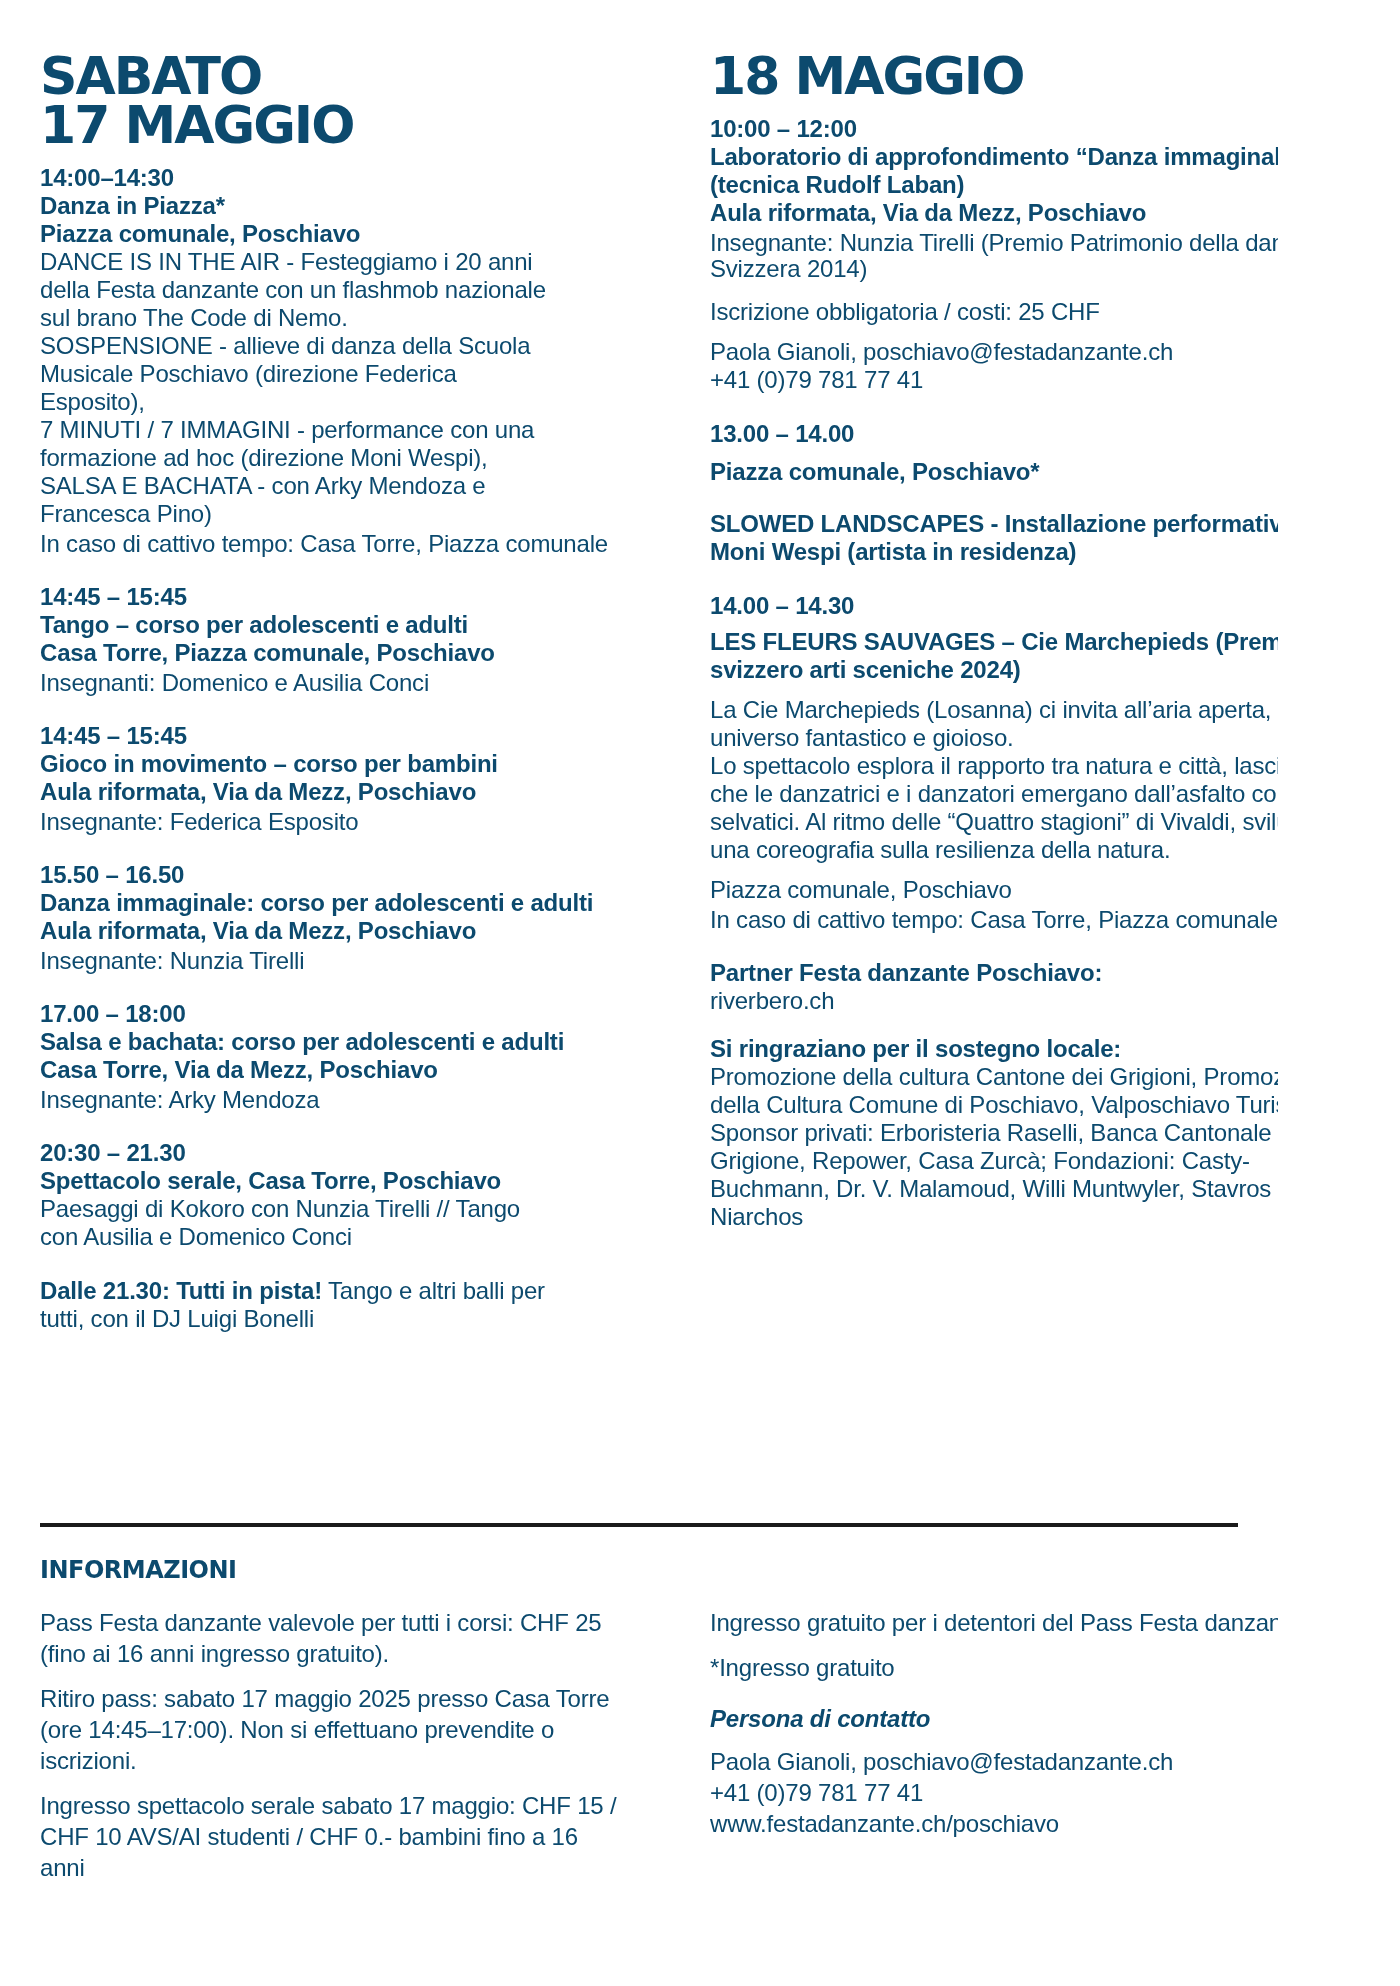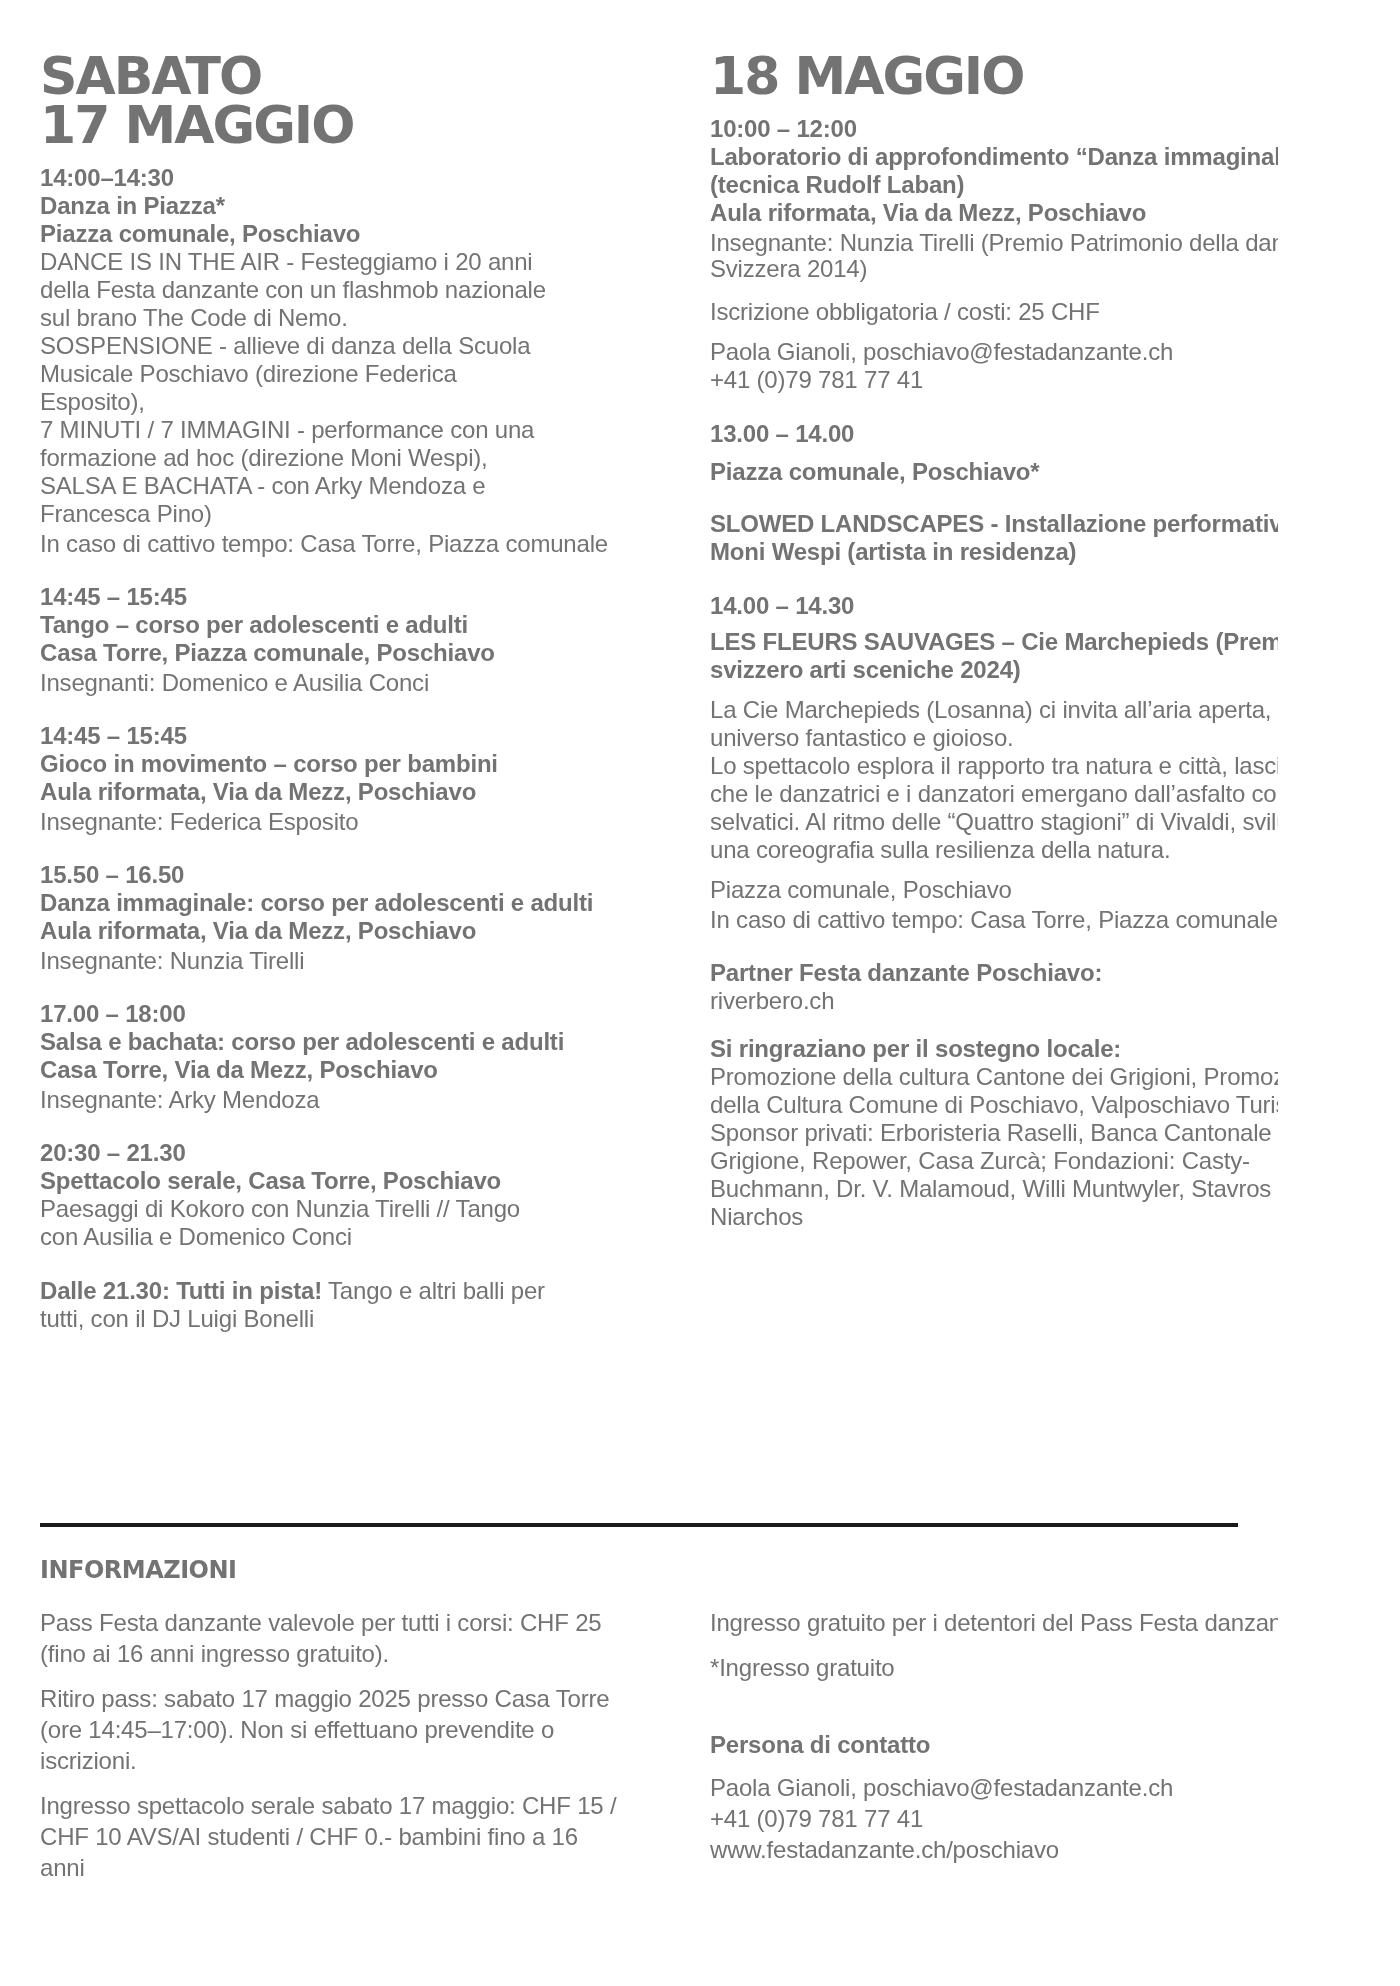--- a/index.html
+++ b/index.html
@@ -1,21 +1,21 @@
 <!DOCTYPE html>
 <html><head>
 <meta charset="utf-8">
 <style>
   html, body { margin:0; padding:0; background:#ffffff; }
   .page {
     position:relative;
     width:1278px;
     height:1986px;
     background:#ffffff;
-    color:#737373;
+    color:#0c4a6e;
     font-family:"Liberation Sans", sans-serif;
     overflow:hidden;
   }
   .columns {
     box-sizing:border-box;
     display:grid;
     grid-template-columns:510px 650px;
     column-gap:160px;
     padding:52px 40px 0 40px;
     height:1523px;
@@ -62,21 +62,21 @@
   .info-grid {
     display:grid;
     grid-template-columns:580px 650px;
     column-gap:90px;
     margin-top:20px;
     font-size:24px;
     line-height:31px;
     letter-spacing:-0.2px;
   }
   .info-p + .info-p { margin-top:14px; }
-  .contact-h { margin-top:46px; font-weight:bold; }
+  .contact-h { margin-top:20px; font-weight:bold;font-style:italic; }
   .contact-start { margin-top:12px; }
 </style>
 </head>
 <body>
 
 <div class="page">
 
   <div class="columns">
 
     <section>

